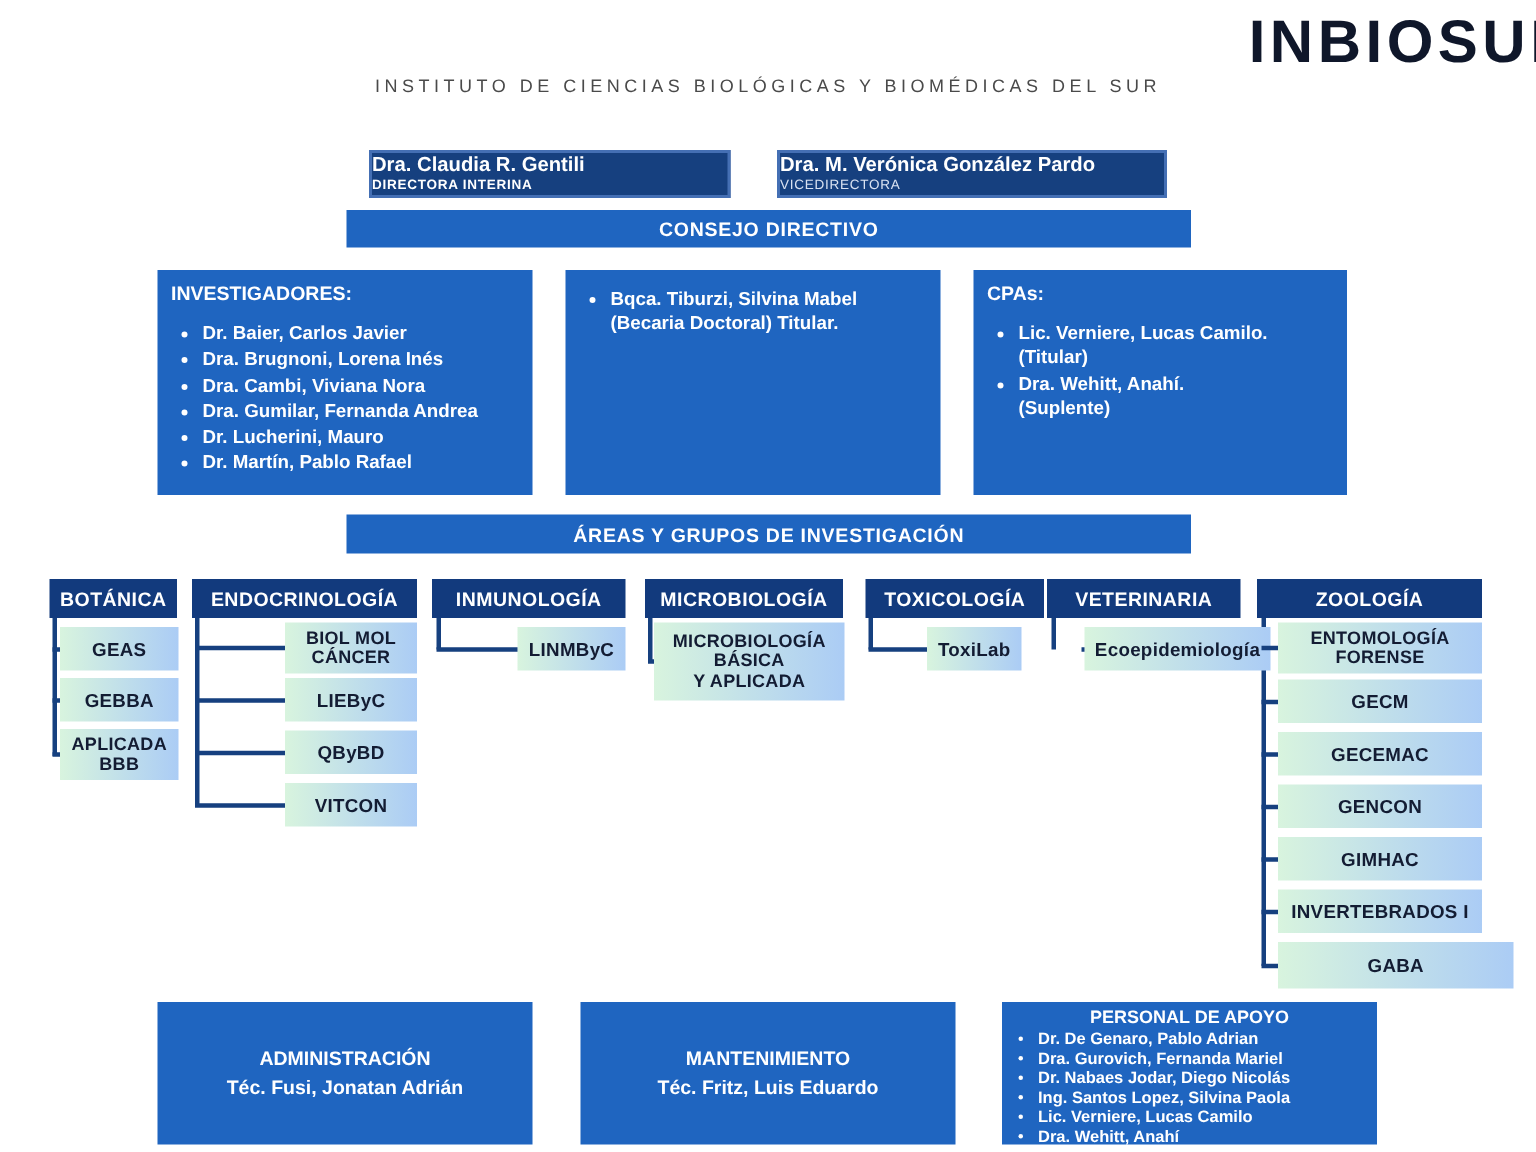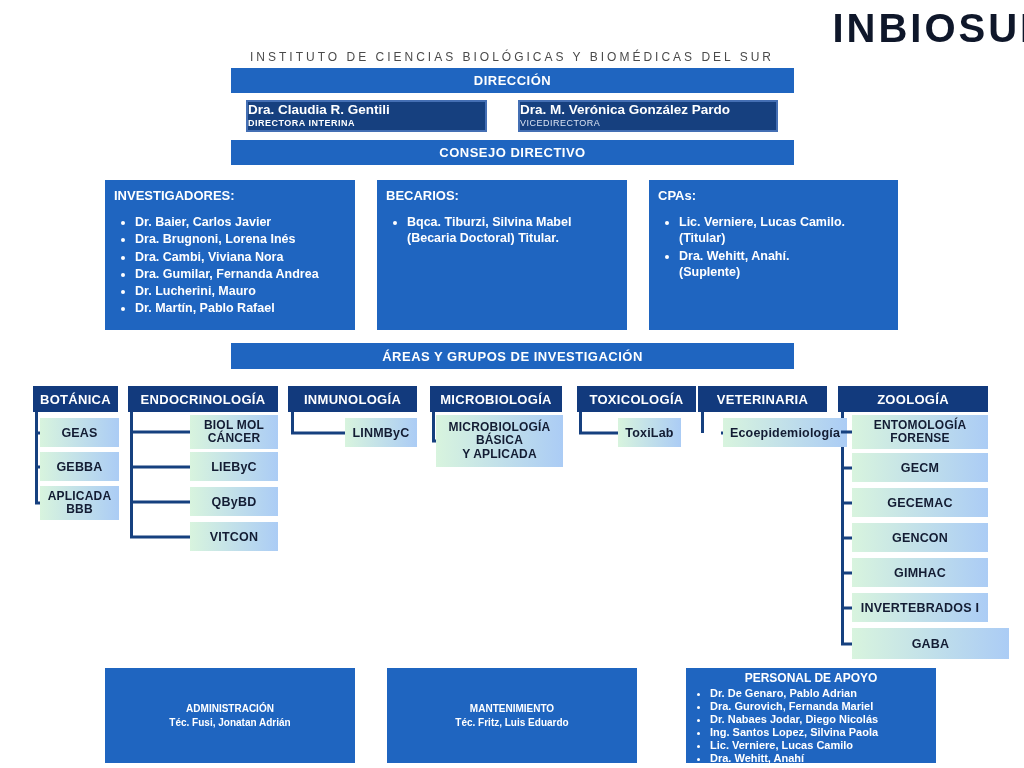--- a/index.html
+++ b/index.html
@@ -48,34 +48,33 @@
   .c3 .gbox::before{left:-4px;width:4px;}
   .c4 .gbox::before{left:-39px;width:39px;}
   .c5 .gbox::before{left:-2px;width:2px;}
   .c6 .gbox::before{left:-11px;width:11px;}
 
   .vline{position:absolute;width:3px;background:#16407f;}
 
   
   .sbox{position:absolute;top:668px;width:250px;height:95px;background:#1f65c0;color:#ffffff;box-sizing:border-box;}
   .sbox.centered{display:flex;flex-direction:column;align-items:center;justify-content:center;text-align:center;}
-  .sline{font-size:10px;font-weight:700;line-height:1.4;}
+  .sline{font-size:13px;font-weight:700;line-height:1.4;}
   .apoyo-title{padding-top:4px;text-align:center;font-size:12px;font-weight:700;line-height:1.15;}
   .sbox ul{margin:1px 0 0 0;padding-left:24px;}
   .sbox li{font-size:11px;font-weight:700;line-height:1.18;}
 </style>
 </head>
 <body>
 
 <div id="canvas">
 
   <div class="org-title">INBIOSUR</div>
   <div class="org-subtitle">INSTITUTO DE CIENCIAS BIOLÓGICAS Y BIOMÉDICAS DEL SUR</div>
 
-  <div class="bar" style="top:68px;height:25px;">DIRECCIÓN</div>
 
   <div class="dcard" style="left:246px;width:241px;">
     <div class="dname">Dra. Claudia R. Gentili</div>
     <div class="drole">DIRECTORA INTERINA</div>
   </div>
   <div class="dcard" style="left:518px;width:260px;">
     <div class="dname">Dra. M. Verónica González Pardo</div>
     <div class="drole light">VICEDIRECTORA</div>
   </div>
 
@@ -87,21 +86,20 @@
       <li>Dr. Baier, Carlos Javier</li>
       <li>Dra. Brugnoni, Lorena Inés</li>
       <li>Dra. Cambi, Viviana Nora</li>
       <li>Dra. Gumilar, Fernanda Andrea</li>
       <li>Dr. Lucherini, Mauro</li>
       <li>Dr. Martín, Pablo Rafael</li>
     </ul>
   </div>
 
   <div class="mbox" style="left:377px;width:250px;">
-    <div class="mbox-title">BECARIOS:</div>
     <ul>
       <li>Bqca. Tiburzi, Silvina Mabel
 (Becaria Doctoral) Titular.</li>
     </ul>
   </div>
 
   <div class="mbox" style="left:649px;width:249px;">
     <div class="mbox-title">CPAs:</div>
     <ul>
       <li>Lic. Verniere, Lucas Camilo.
@@ -176,21 +174,21 @@
   <div class="sbox centered" style="left:105px;">
     <div class="sline">ADMINISTRACIÓN</div>
     <div class="sline">Téc. Fusi, Jonatan Adrián</div>
   </div>
 
   <div class="sbox centered" style="left:387px;">
     <div class="sline">MANTENIMIENTO</div>
     <div class="sline">Téc. Fritz, Luis Eduardo</div>
   </div>
 
-  <div class="sbox" style="left:668px;margin-left:18px;">
+  <div class="sbox" style="left:668px;">
     <div class="apoyo-title">PERSONAL DE APOYO</div>
     <ul>
       <li>Dr. De Genaro, Pablo Adrian</li>
       <li>Dra. Gurovich, Fernanda Mariel</li>
       <li>Dr. Nabaes Jodar, Diego Nicolás</li>
       <li>Ing. Santos Lopez, Silvina Paola</li>
       <li>Lic. Verniere, Lucas Camilo</li>
       <li>Dra. Wehitt, Anahí</li>
     </ul>
   </div>

